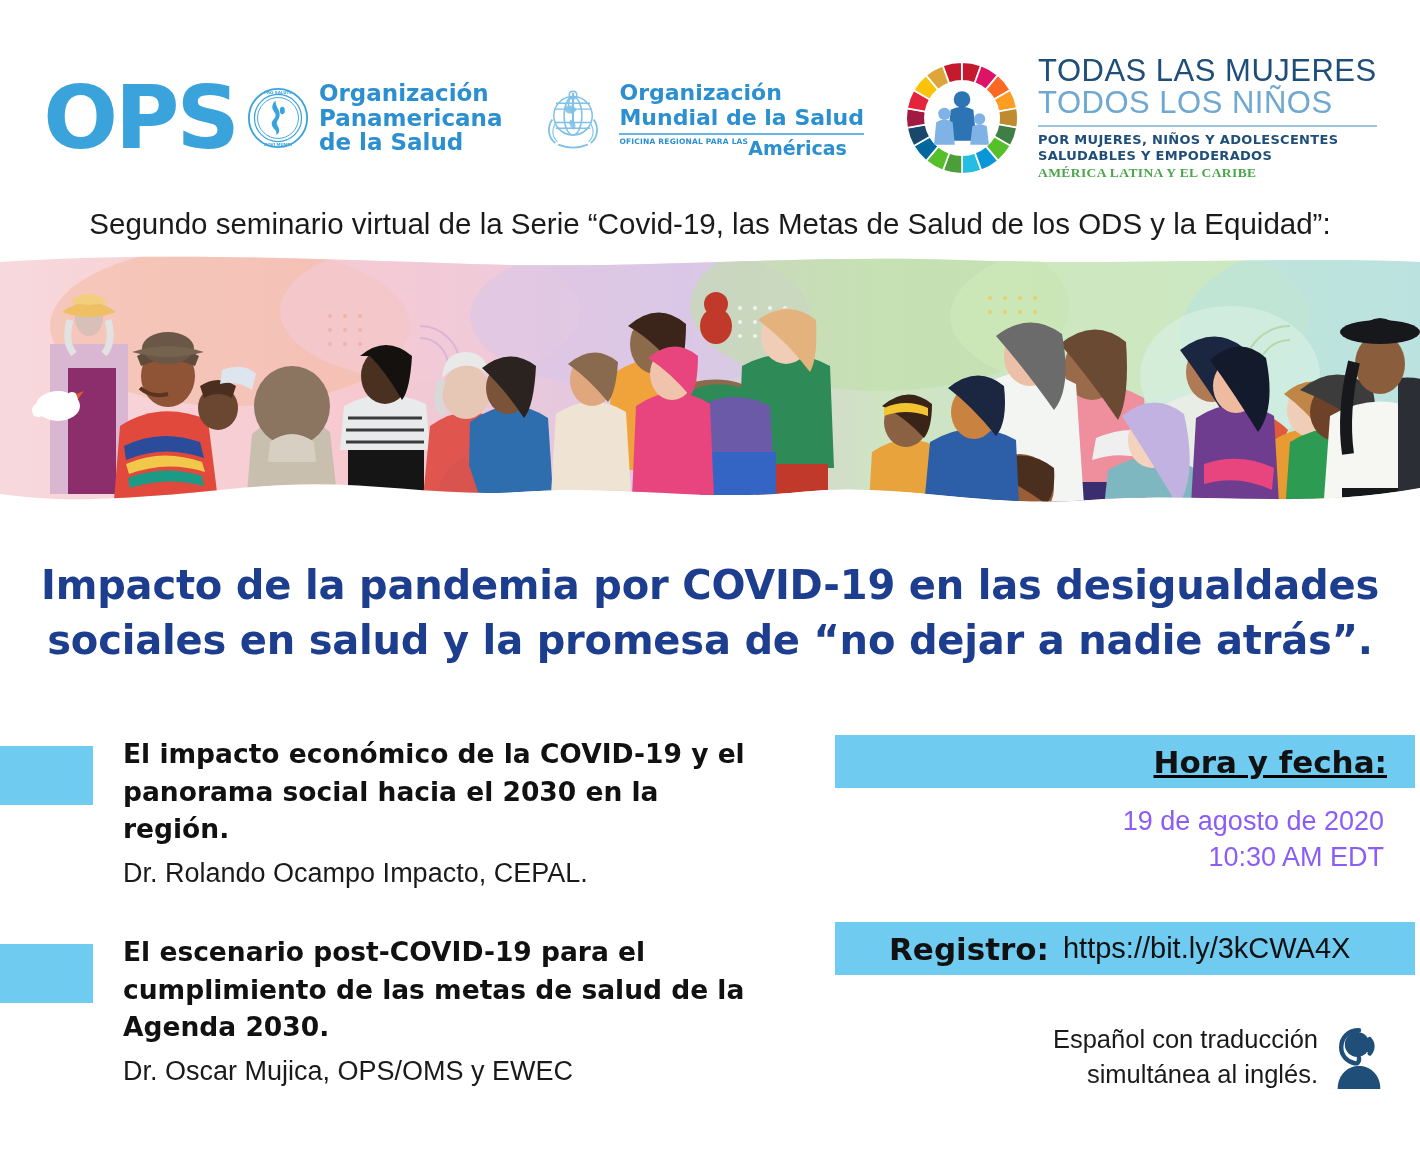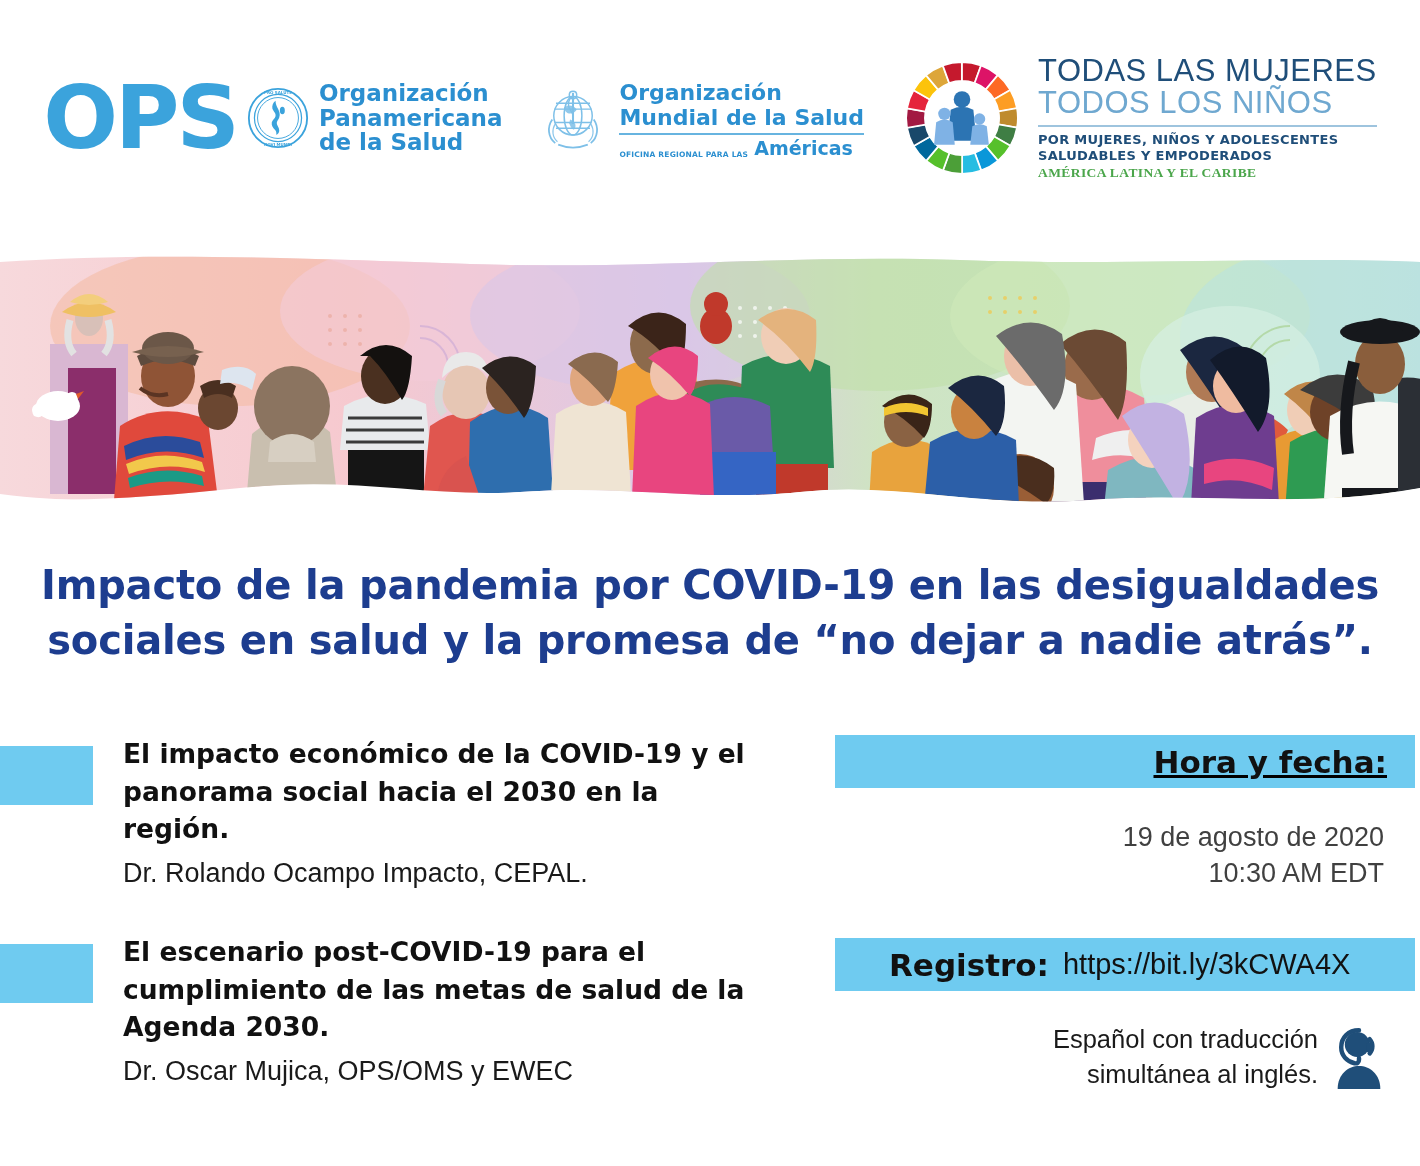--- a/index.html
+++ b/index.html
@@ -59,21 +59,21 @@
   .who-textwrap { display: flex; flex-direction: column; }
   .who-text {
     font-family: "DejaVu Sans", sans-serif;
     font-weight: 700;
     font-size: 22px;
     line-height: 1.1;
     color: #2B8FD0;
     white-space: nowrap;
   }
   .who-rule { height: 2px; background: #67B4E0; margin: 3px 0 2px 0; width: 100%; }
-  .who-sub { display: flex; align-items: flex-end; gap: 6px; }
+  .who-sub { display: flex; align-items: flex-start; gap: 0; }
   .who-sub-small {
     font-family: "DejaVu Sans", sans-serif;
     font-weight: 700; font-size: 7.5px; letter-spacing: .2px;
     color: #2B8FD0; white-space: nowrap;
   }
   .who-sub-big {
     font-family: "DejaVu Sans", sans-serif;
     font-weight: 700; font-size: 19px; color: #2B8FD0; white-space: nowrap;
   }
 
@@ -181,27 +181,27 @@
     white-space: nowrap;
   }
   .bar-value {
     font-family: "Liberation Sans", sans-serif;
     font-weight: 400;
     font-size: 29px;
     color: #111111;
     white-space: nowrap;
   }
   .datetime {
-    margin-top: 32px;
+    margin-top: 16px;
     text-align: right;
     padding-right: 36px;
     font-family: "Liberation Sans", sans-serif;
     font-size: 27px;
     line-height: 1.32;
-    color: #404040;
+    color: #8b5cf6;
   }
   .reg-wrap { margin-top: 47px; }
 
   .translation {
     position: absolute;
     top: 1022px; left: 800px; width: 620px;
     display: flex;
     align-items: center;
     justify-content: flex-end;
     gap: 12px;
@@ -321,20 +321,21 @@
         <div class="ewec-l1">TODAS LAS MUJERES</div>
         <div class="ewec-l2">TODOS LOS NIÑOS</div>
         <div class="ewec-rule"></div>
         <div class="ewec-l3">POR MUJERES, NIÑOS Y ADOLESCENTES</div>
         <div class="ewec-l4">SALUDABLES Y EMPODERADOS</div>
         <div class="ewec-l5">AMÉRICA LATINA Y EL CARIBE</div>
       </div>
     </div>
   </div>
 
+  <div class="series-line">Segundo seminario virtual de la Serie “Covid-19, las Metas de Salud de los ODS y la Equidad”:</div>
 
   <div class="illo">
     <svg width="1420" height="272" viewBox="0 0 1420 272">
       <defs>
         <clipPath id="bandclip">
           <path d="M0,6 C140,-4 300,2 470,8 C640,14 800,-2 960,4 C1120,10 1290,0 1420,6
                    L1420,232 C1300,254 1200,236 1090,244 C980,252 900,226 800,236
                    C700,246 620,228 520,236 C420,244 340,222 240,232
                    C150,241 70,248 0,240 Z"></path>
         </clipPath>

